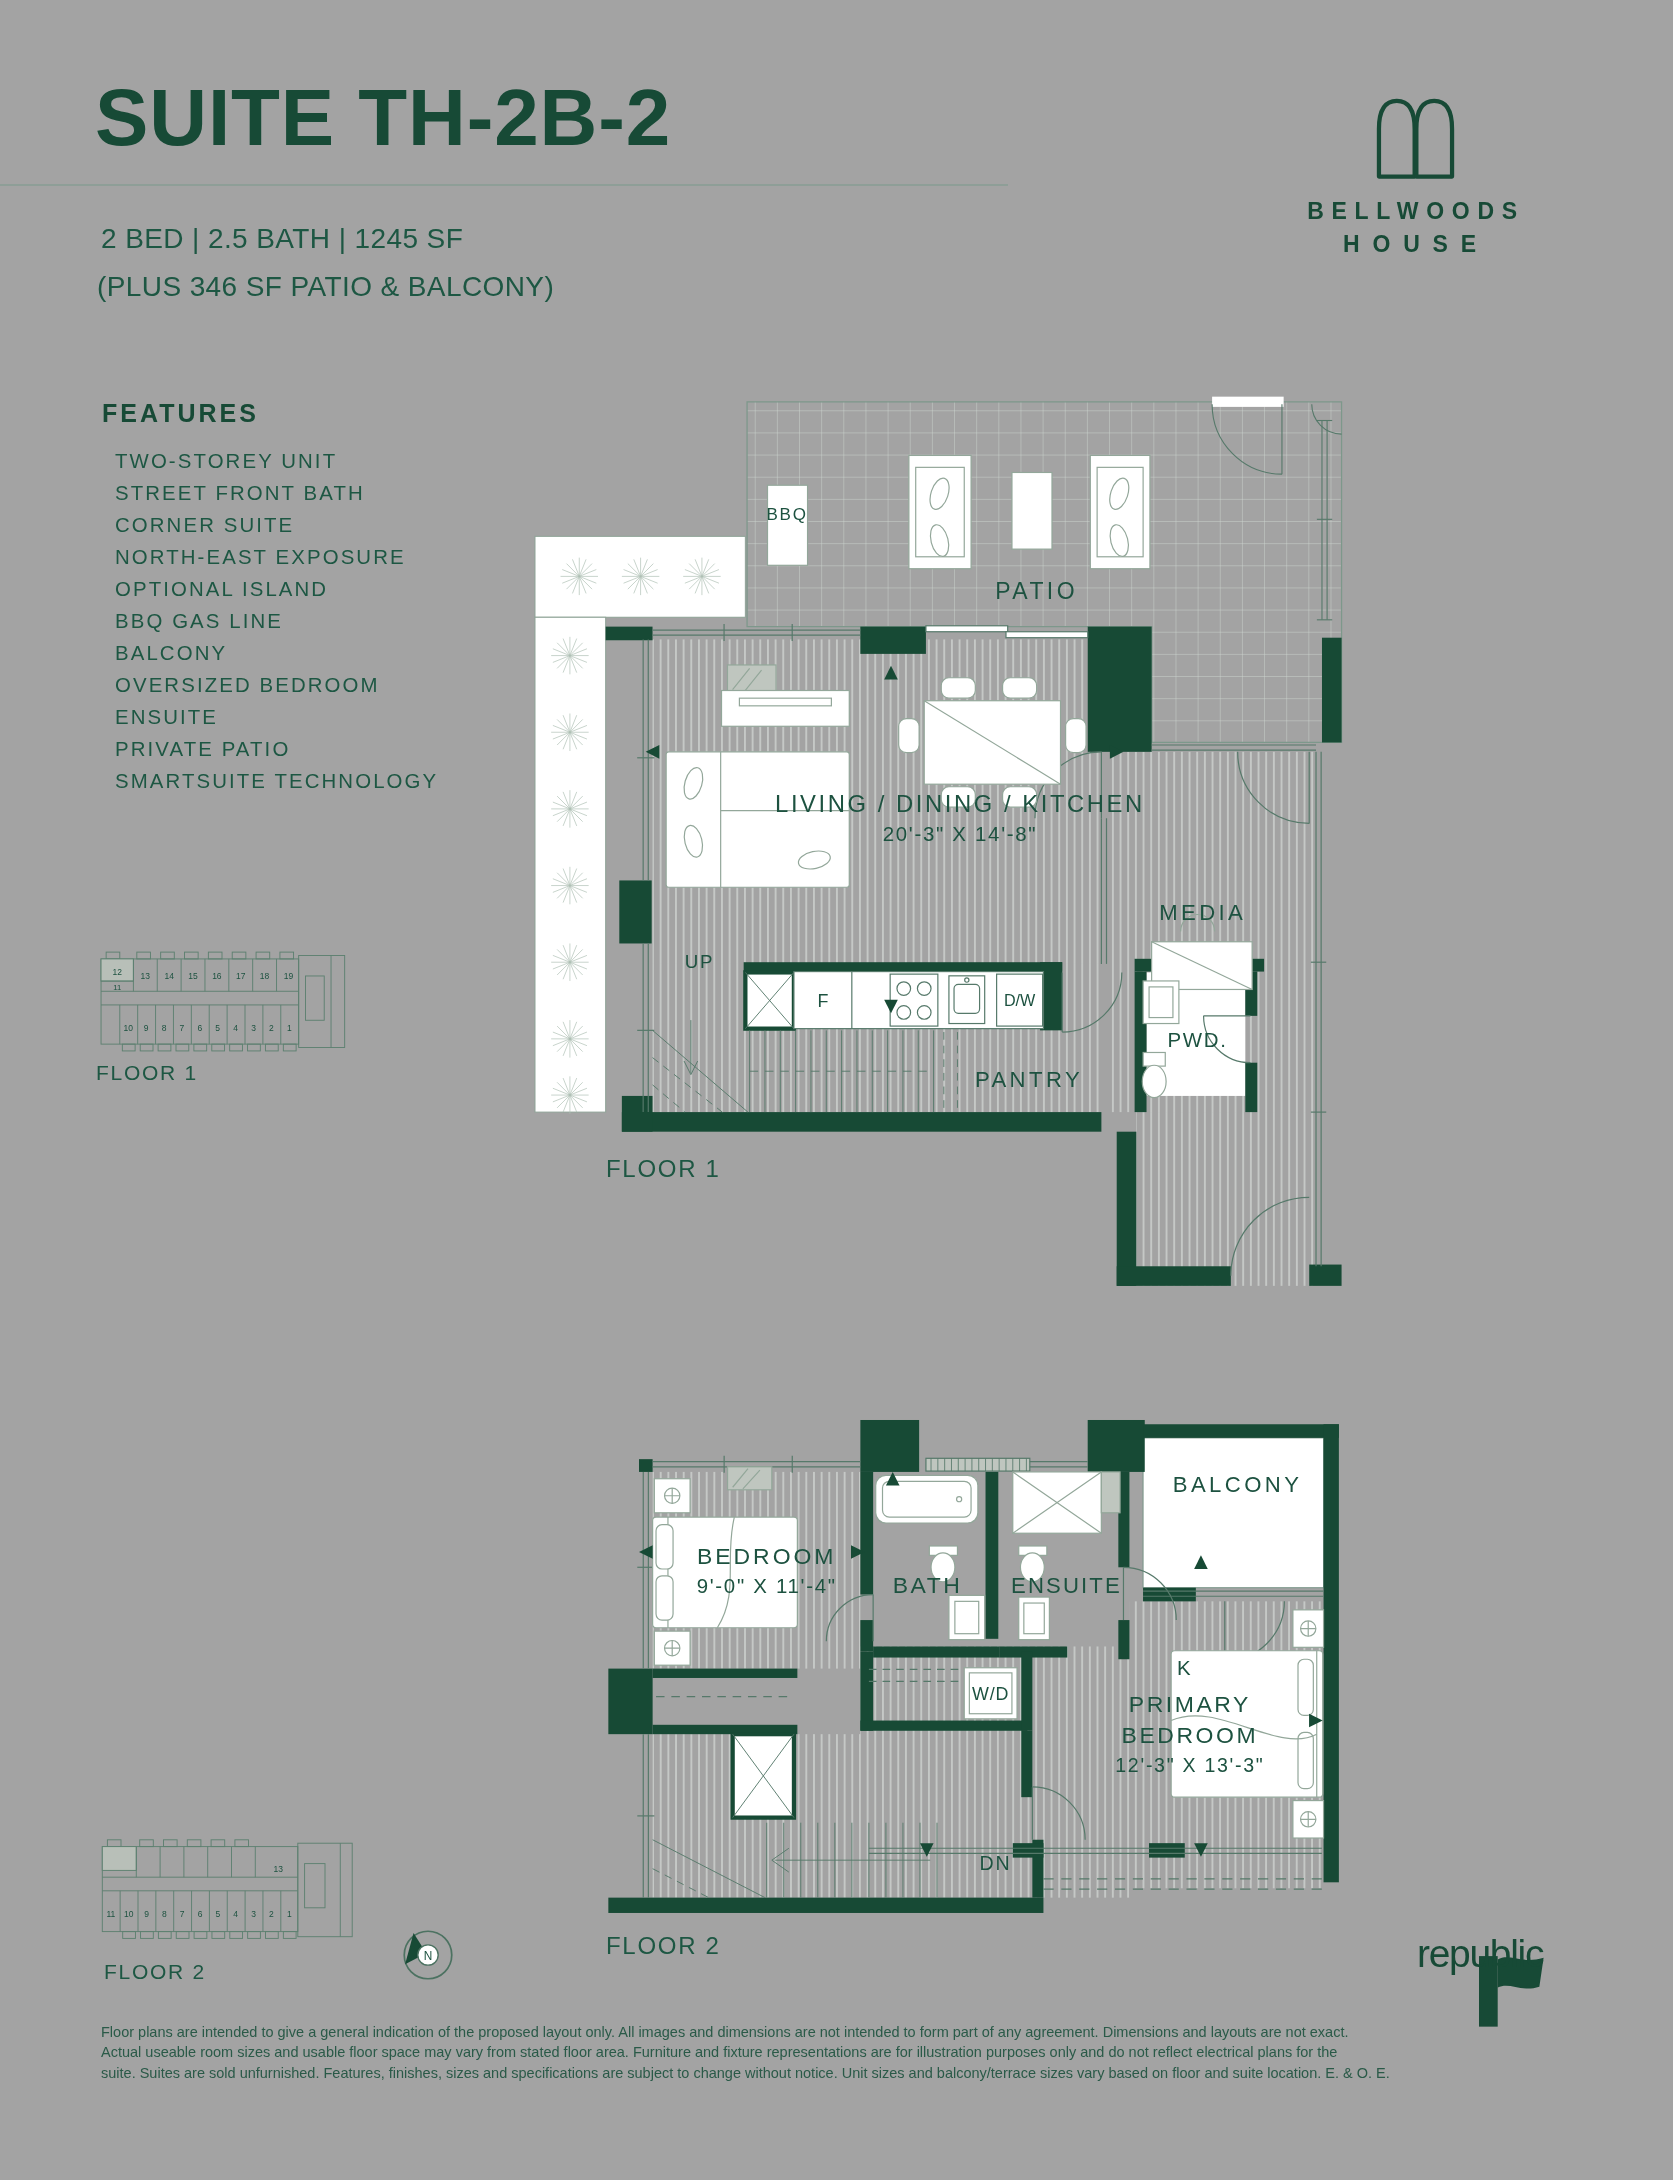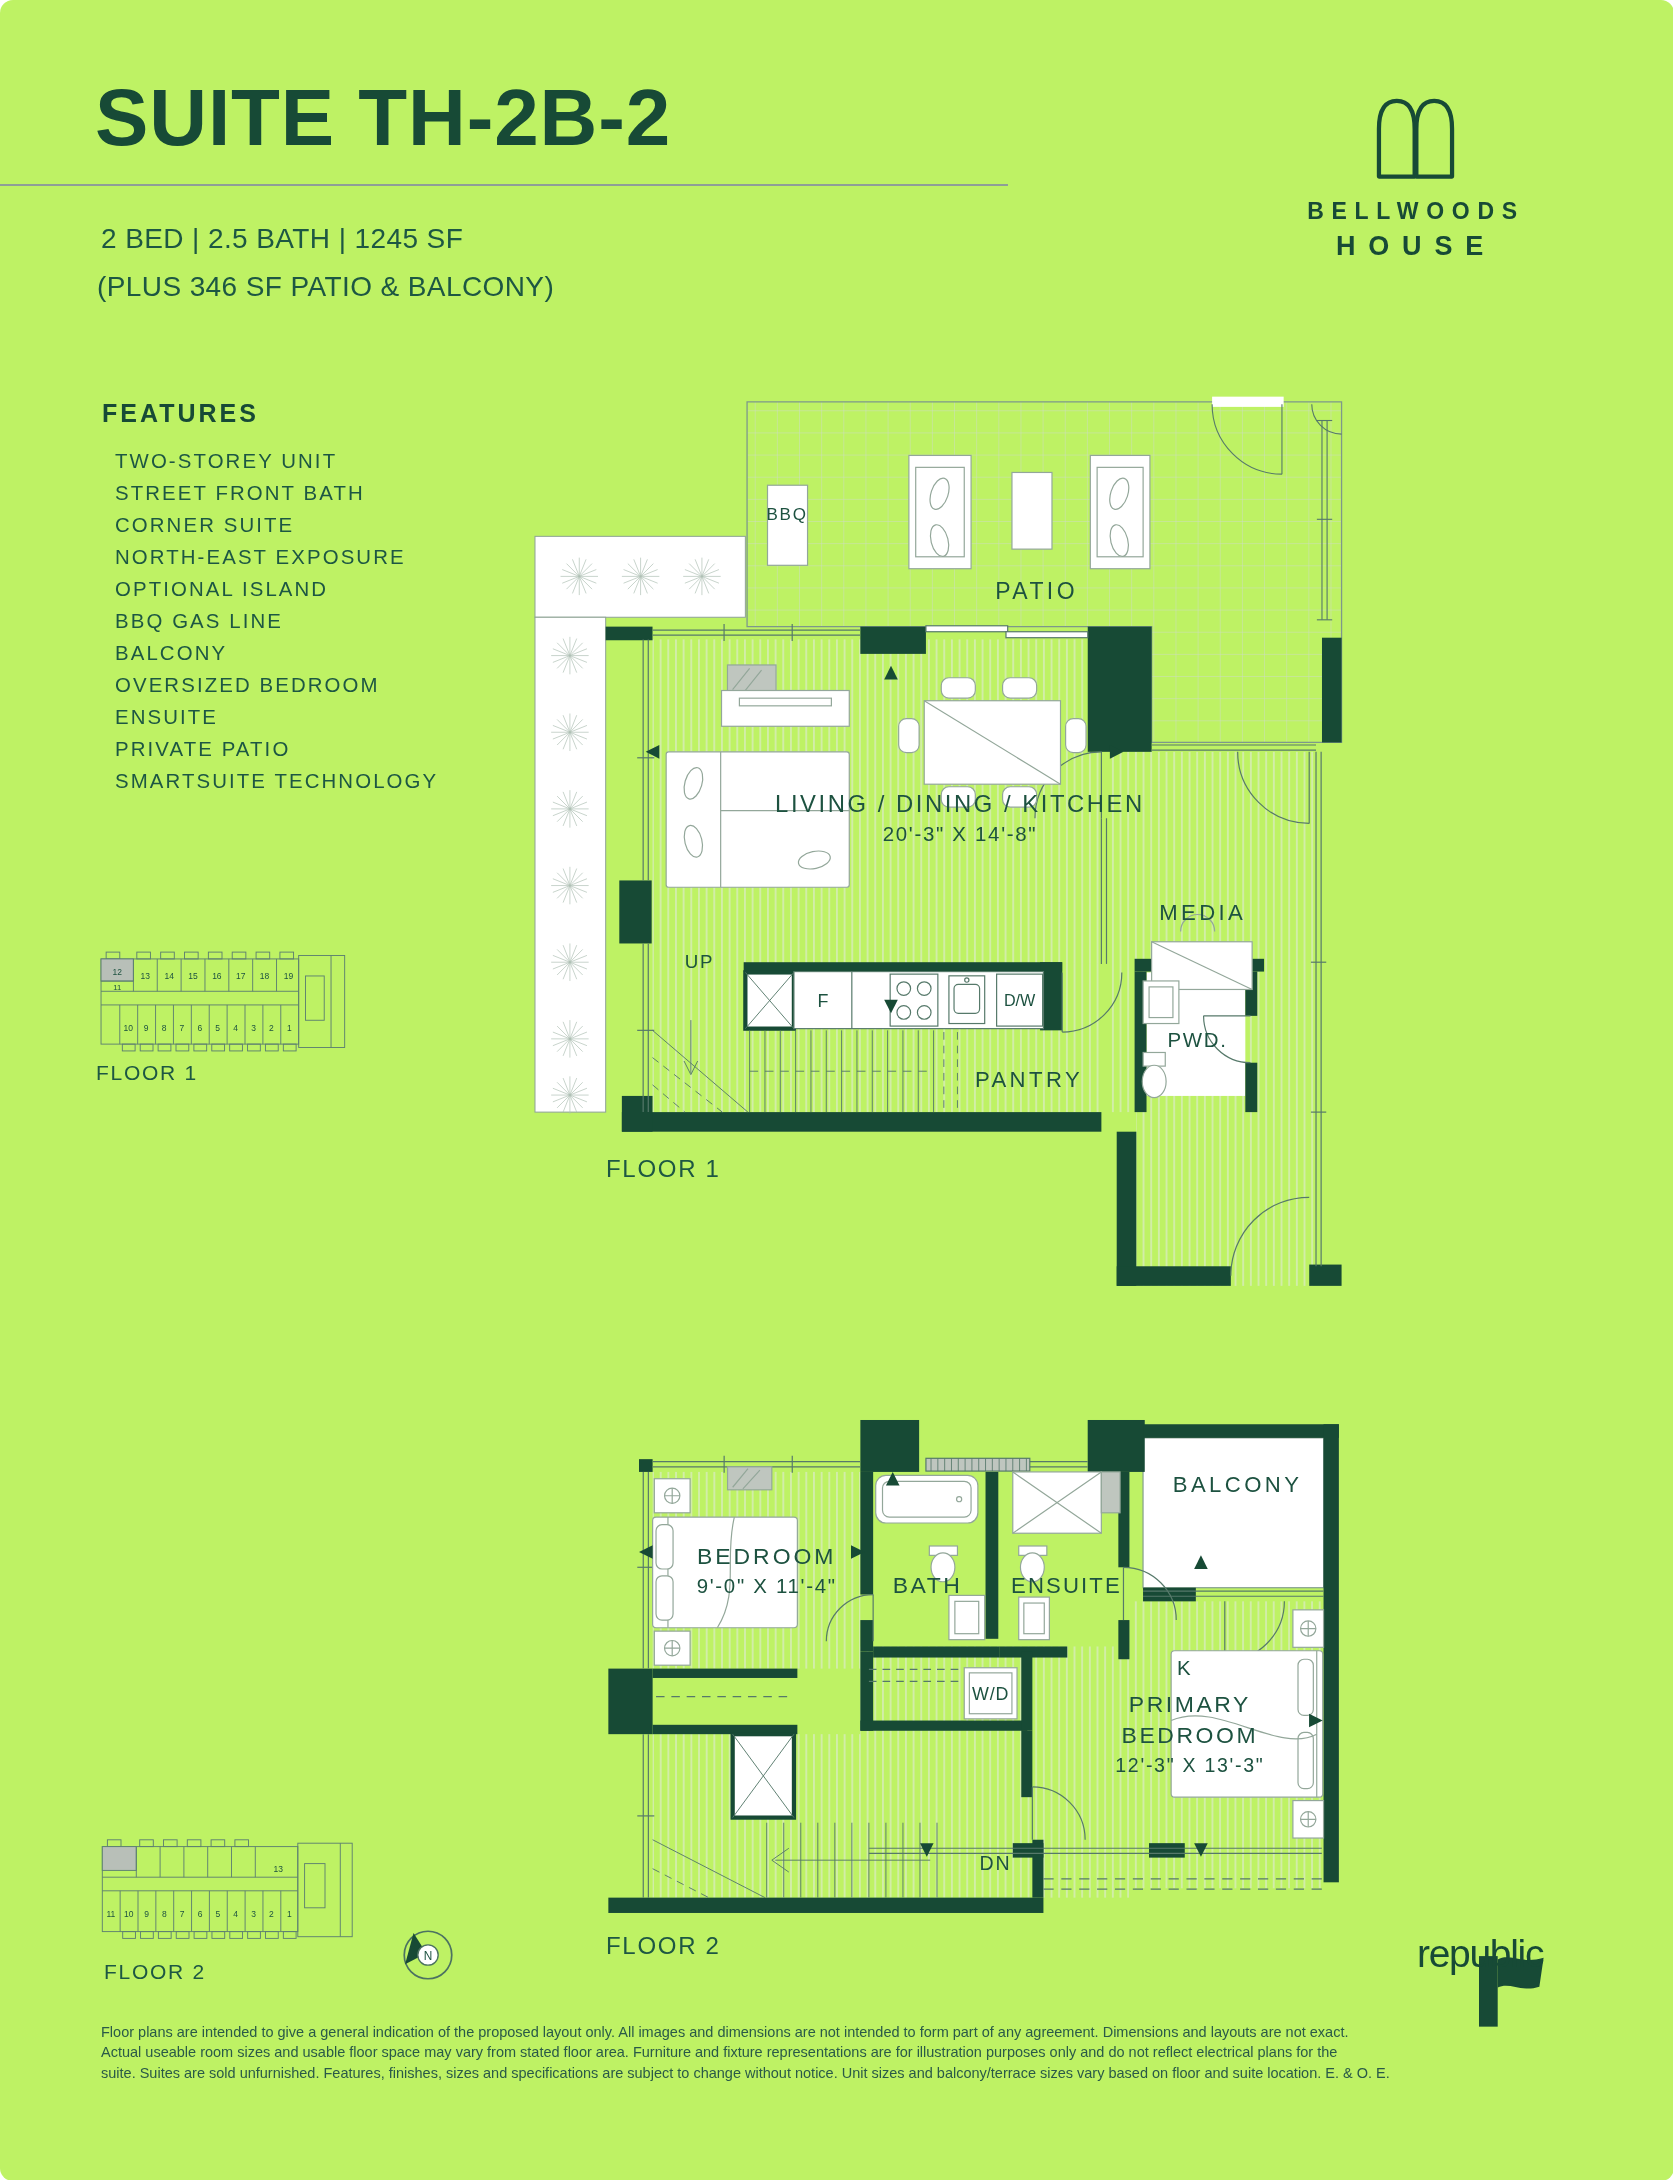--- a/index.html
+++ b/index.html
@@ -1,27 +1,27 @@
 <!DOCTYPE html>
 <html style="font-size:13.6px"><head>
 <meta charset="utf-8">
 <style>
   html,body{margin:0;padding:0;background:#fff;}
-  .page{position:relative;width:1674px;height:2181px;background:#bef264;overflow:hidden;
-        font-family:"Liberation Sans",sans-serif;color:#1d5743;border-radius:13px;}
+  .page{position:relative;width:1674px;height:2181px;background:#a3a3a3;overflow:hidden;
+        font-family:"Liberation Sans",sans-serif;color:#1d5743;}
   .abs{position:absolute;}
   
   .suite-title{left:95px;top:72px;font-size:80px;font-weight:700;color:#174a36;letter-spacing:0.9px;white-space:nowrap;}
   .rule{left:0;top:184px;width:1008px;height:1.7px;background:#8e9e97;}
   .specs{left:101px;top:223px;font-size:28px;letter-spacing:0.4px;color:#1d5743;white-space:nowrap;}
   .specs2{left:97px;top:271px;font-size:28px;letter-spacing:0.4px;color:#1d5743;white-space:nowrap;}
   
   .brand-logo{left:1373px;top:95px;width:85px;height:85px;}
   .brand1{left:1271px;top:198px;width:290px;text-align:center;font-size:23px;font-weight:700;letter-spacing:7.7px;color:#174a36;}
-  .brand2{left:1271px;top:231px;width:290px;text-align:center;font-size:27px;font-weight:700;letter-spacing:12.8px;color:#174a36;}
+  .brand2{left:1271px;top:231px;width:290px;text-align:center;font-size:23px;font-weight:700;letter-spacing:12.8px;color:#174a36;}
   
   .features-h{left:102px;top:399px;font-size:25px;font-weight:700;letter-spacing:3px;color:#174a36;}
   .features-list{left:115px;top:445px;font-size:20.4px;letter-spacing:2.1px;line-height:32px;color:#1d5743;}
   
   .f1-key-label{left:96px;top:1061px;font-size:21px;letter-spacing:1.7px;color:#1d5743;}
   .f1-plan-label{left:606px;top:1155px;font-size:24px;letter-spacing:1.7px;color:#1d5743;}
   .f2-key-label{left:104px;top:1960px;font-size:21px;letter-spacing:1.7px;color:#1d5743;}
   .f2-plan-label{left:606px;top:1932px;font-size:24px;letter-spacing:1.7px;color:#1d5743;}
   
   .disclaimer{left:101px;top:2022px;width:1295px;font-size:14.5px;line-height:20.4px;color:#2a5a48;}

